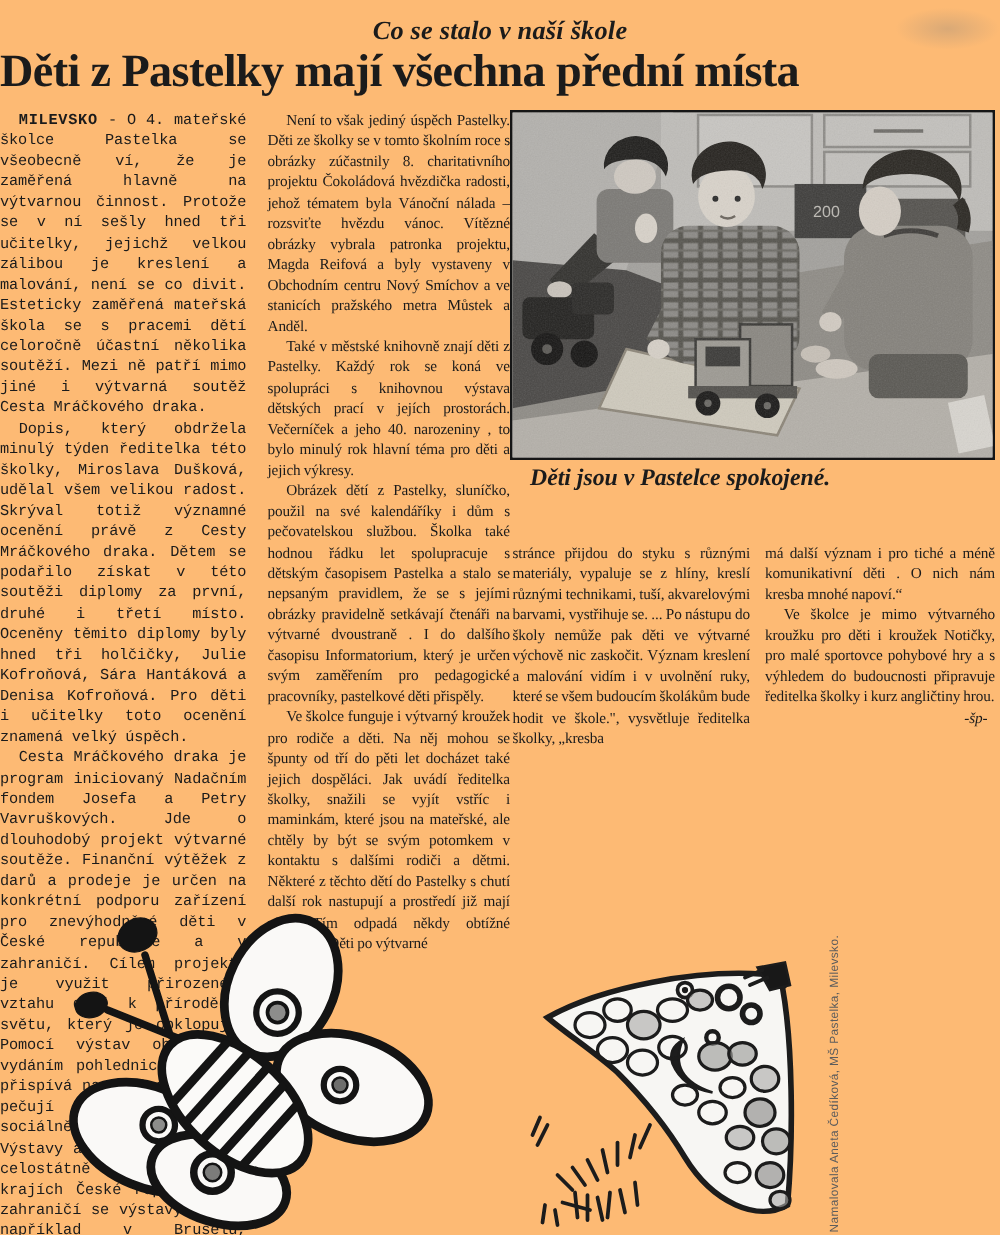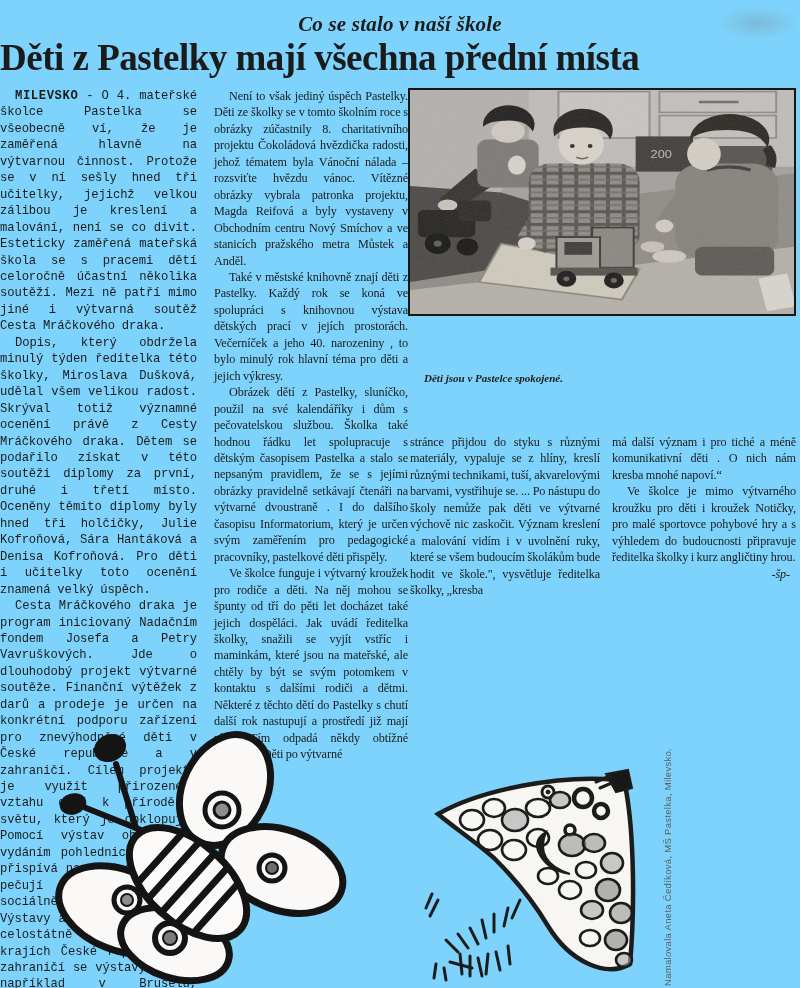--- a/index.html
+++ b/index.html
@@ -1,18 +1,18 @@
 <!DOCTYPE html>
 <html lang="cs"><head>
 <meta charset="utf-8">
 <style>
   html,body{margin:0;padding:0;background:#e9e8e5;}
   .page{
     position:relative;width:800px;height:988px;margin:0 auto;
-    background:#7dd3fc;color:#1b1b1b;overflow:hidden;
+    background:#fdba74;color:#1b1b1b;overflow:hidden;
     font-family:"Liberation Serif", serif;
   }
   .smudge{
     position:absolute;left:716px;top:6px;width:84px;height:34px;
     background:radial-gradient(ellipse at center,rgba(125,125,125,.28),rgba(125,125,125,0) 70%);
   }
   .kicker{
     position:absolute;top:12px;left:0;width:100%;text-align:center;
     font-size:21px;font-weight:bold;font-style:italic;letter-spacing:.2px;
   }
@@ -25,26 +25,26 @@
     text-align:justify;letter-spacing:-.1px;word-spacing:-.4px;
   }
   .col p{margin:0;text-indent:15px;}
   .col p.noindent{text-indent:0;margin-top:42px;}
   #col1{left:0;width:197px;font-family:Liberation Mono, monospace;}
   #col2{left:214px;width:194px;}
   #col3{left:410px;top:392px;width:190px;}
   #col4{left:612px;top:392px;width:184px;}
   .lead{font-weight:bold;letter-spacing:.6px;}
   .photo{
-    position:absolute;left:408px;top:88px;width:388px;height:228px;
+    position:absolute;left:408px;top:88px;width:388px;height:280px;
     border:2px solid #161616;box-sizing:border-box;background:#9a9a97;
   }
   .photo svg{display:block;width:100%;height:100%;}
   .caption{
-    position:absolute;left:424px;top:372px;font-size:11px;
+    position:absolute;left:424px;top:372px;font-size:19px;
     font-weight:bold;font-style:italic;
   }
   .sig{text-align:right;font-style:italic;margin-top:14px;padding-right:6px;text-indent:0 !important;}
   .drawing{position:absolute;}
   #butterfly{left:20px;top:698px;width:340px;height:288px;}
   #kite{left:420px;top:748px;width:280px;height:238px;}
   .credit{
     position:absolute;left:662px;top:986px;width:14px;height:0;
     font-family:"Liberation Sans", sans-serif;font-size:9.5px;color:#5c5c5c;
   }

